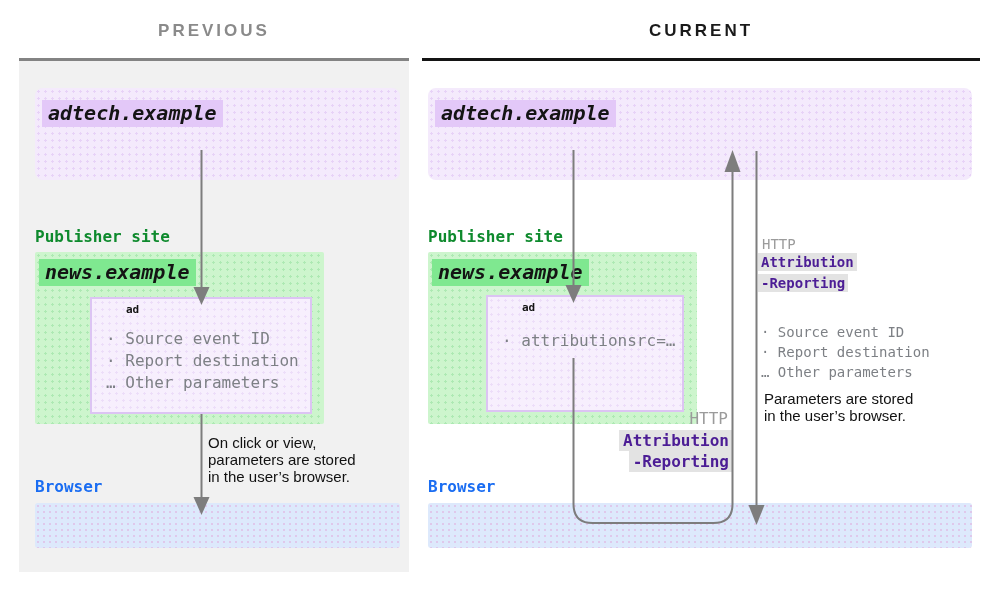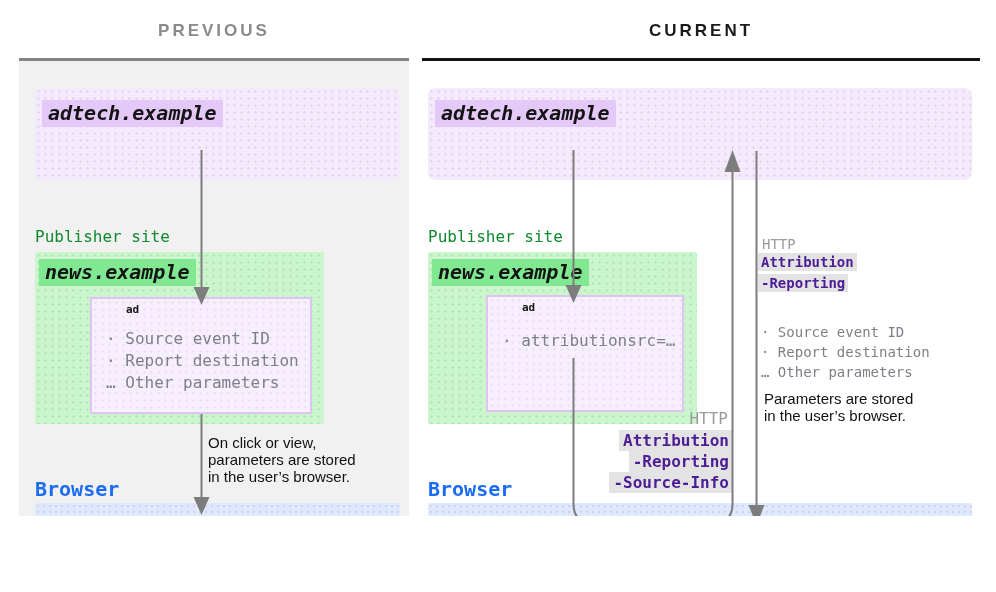--- a/index.html
+++ b/index.html
@@ -5,21 +5,21 @@
   :root{
     --adtech-fill:#f4eafc; --adtech-tag:#e3c8f8;
     --publisher-fill:#cdf5cd; --publisher-tag:#7fe890; --publisher-text:#0e8a2d;
     --ad-fill:#f7effd; --ad-border:#dcc4f3;
     --browser-fill:#dde9fc; --browser-text:#1a6df2;
     --arrow:#7d7d7d; --header-highlight:#e3e3e3;
     --muted-text:#7d8085; --http-text:#9b9b9b;
     --previous-title:#8a8a8a; --panel-bg:#f1f1f1;
   }
   html,body{margin:0;padding:0;background:#fff;}
-  .canvas{position:relative;width:996px;height:516px;background:#fff;overflow:hidden;
+  .canvas{position:relative;width:996px;height:592px;background:#fff;overflow:hidden;
           font-family:"DejaVu Sans Mono",monospace;}
 
   .panel-title{position:absolute;top:21px;text-align:center;
     font-family:"Liberation Sans",sans-serif;font-weight:bold;font-size:17px;letter-spacing:3px;}
   .t-prev{left:19px;width:390px;color:var(--previous-title);}
   .t-curr{left:422px;width:558px;color:#1a1a1a;}
   .rule{position:absolute;top:58px;height:3px;}
   .r-prev{left:19px;width:390px;background:#838383;}
   .r-curr{left:422px;width:558px;background:#141414;}
   .panel-bg{position:absolute;left:19px;top:61px;width:390px;height:511px;background:var(--panel-bg);}
@@ -29,21 +29,21 @@
     background-size:7px 7px;border-radius:8px;}
   .adtech-box{position:absolute;height:92px;top:88px;}
   .a-prev{left:35px;width:365px;}
   .a-curr{left:428px;width:544px;}
   .tag{display:inline-block;font-size:20px;font-weight:bold;font-style:italic;color:#141414;
     padding:1px 6px 2px;white-space:nowrap;}
   .tag-purple{background:var(--adtech-tag);}
   .tag-green{background:var(--publisher-tag);}
   .adtech-box .tag{position:absolute;left:7px;top:12px;}
 
-  .pub-label{position:absolute;top:227px;font-size:16px;color:var(--publisher-text);}
+  .pub-label{position:absolute;top:227px;font-size:16px;color:var(--publisher-text);font-weight:bold;}
   .p-prev{left:35px;} .p-curr{left:428px;}
   .pub-box{position:absolute;top:252px;height:172px;background-color:var(--publisher-fill);
     background-image:radial-gradient(circle,rgba(90,200,110,.28) 1px,transparent 1.3px);
     background-size:7px 7px;border-radius:2px;}
   .g-prev{left:35px;width:289px;}
   .g-curr{left:428px;width:269px;}
   .pub-box .tag{position:absolute;left:4px;top:7px;}
 
   .ad-box{position:absolute;height:113px;background-color:var(--ad-fill);
     background-image:radial-gradient(circle,rgba(190,140,230,.18) 1px,transparent 1.3px);
@@ -53,21 +53,21 @@
   .ad-title{position:absolute;left:14px;top:4px;font-size:11px;font-weight:bold;color:#141414;margin-left:20px;}
   .ad-params{position:absolute;left:14px;top:29px;font-size:16px;line-height:22px;
     color:var(--muted-text);white-space:nowrap;}
   .ab-curr .ad-params{top:33px;}
 
   .caption{position:absolute;font-family:"Liberation Sans",sans-serif;font-size:15px;
     line-height:17px;color:#111;white-space:nowrap;}
   .cap-prev{left:208px;top:434px;}
   .cap-resp{left:764px;top:390px;}
 
-  .browser-label{position:absolute;top:477px;font-size:20px;font-weight:bold;color:var(--browser-text);}
+  .browser-label{position:absolute;top:477px;font-size:16px;font-weight:bold;color:var(--browser-text);}
   .b-prev{left:35px;} .b-curr{left:428px;}
   .browser-box{position:absolute;top:503px;height:45px;background-color:var(--browser-fill);
     background-image:radial-gradient(circle,rgba(225,150,210,.4) 1px,transparent 1.3px);
     background-size:6px 6px;border-radius:3px;}
   .bb-prev{left:35px;width:365px;}
   .bb-curr{left:428px;width:544px;}
 
   .http-label{position:absolute;color:var(--http-text);}
   .http-resp{left:762px;top:236px;font-size:14px;}
   .hl{background:var(--header-highlight);color:#4c1d95;font-weight:bold;padding:1px 3px;}
@@ -149,21 +149,20 @@
   </div>
   <div class="caption cap-resp">
     <div>Parameters are stored</div>
     <div>in the user’s browser.</div>
   </div>
 
   <div class="req-block">
     <div class="req-http">HTTP</div>
     <div class="req-line"><span class="hl">Attribution</span></div>
     <div class="req-line"><span class="hl">-Reporting</span></div>
-    <div class="req-line"><span class="hl">-Source-Info</span></div>
   </div>
 
   <div class="browser-label b-curr">Browser</div>
   <div class="browser-box bb-curr"></div>
 
   <svg class="arrows" width="996" height="592" viewBox="0 0 996 592">
     <g stroke="#7d7d7d" stroke-width="2" fill="none">
       <line x1="201.5" y1="150" x2="201.5" y2="289"></line>
       <line x1="201.5" y1="414" x2="201.5" y2="499"></line>
       <line x1="573.5" y1="150" x2="573.5" y2="287"></line>

